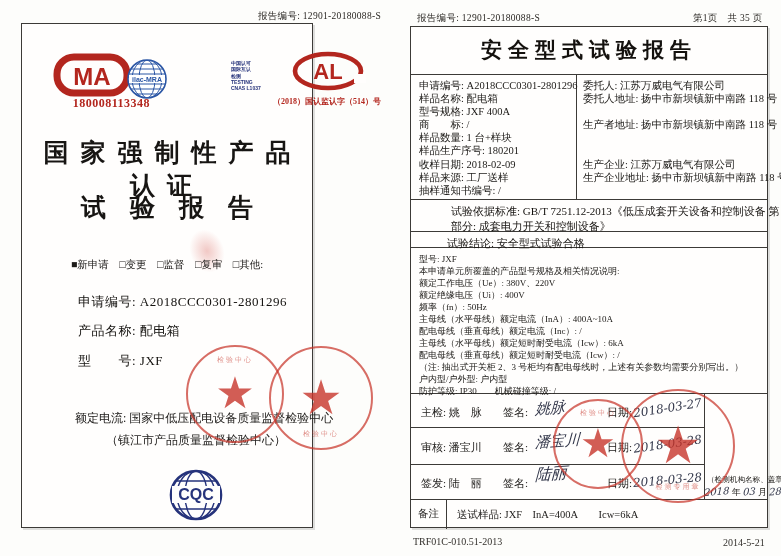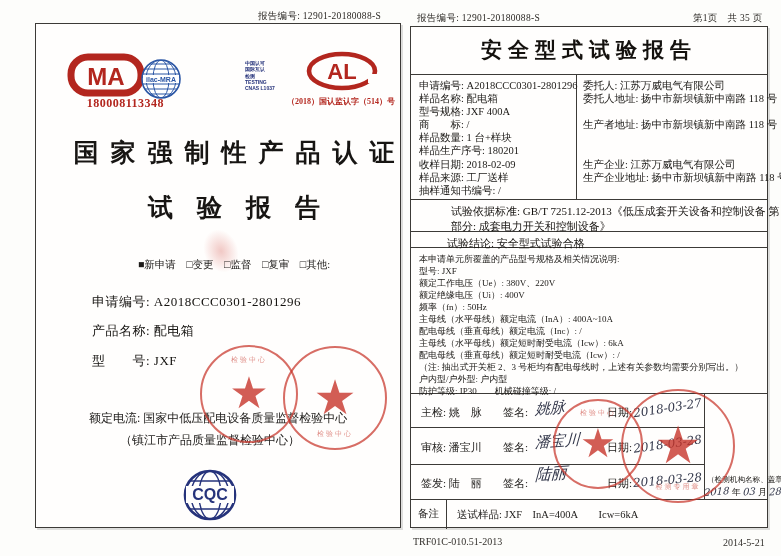--- a/index.html
+++ b/index.html
@@ -3,21 +3,21 @@
 <meta charset="utf-8">
 <style>
   * { margin:0; padding:0; box-sizing:border-box; }
   html,body { background:#ffffff; }
   body { font-family:"Liberation Serif","DejaVu Serif",serif; color:#23211f; }
   #canvas { position:relative; width:781px; height:556px; background:#fdfdfb; overflow:hidden; }
 
   .hdr { position:absolute; font-size:9.5px; color:#2a2723; letter-spacing:.3px; white-space:nowrap; }
 
   .page { position:absolute; background:#fffefd; border:1.6px solid #3c3a37; }
-  #page-left  { left:35px;  top:23px; width:366px; height:505px; box-shadow:2px 2px 0 rgba(0,0,0,.12);padding-left:16px; }
+  #page-left  { left:21px;  top:23px; width:292px; height:505px; box-shadow:2px 2px 0 rgba(0,0,0,.12); }
   #page-right { left:410px; top:26px; width:358px; height:502px; box-shadow:2px 2px 0 rgba(0,0,0,.12); }
 
   
   .cma-num { position:absolute; left:22px; top:72px; width:106px; text-align:right;
              color:#b3261e; font-weight:bold; font-size:12px; letter-spacing:.5px; }
   .cnas-side { position:absolute; left:209px; top:36px; width:40px; color:#26337b;
                font-size:5px; line-height:6.3px; font-weight:bold; font-family:"Liberation Sans",sans-serif; }
   .al-caption { position:absolute; left:246px; top:72px; width:118px; text-align:center;
                 color:#b3261e; font-size:8px; font-weight:bold; white-space:nowrap; }
   .big-title { position:absolute; width:100%; text-align:center; font-weight:600; color:#171513; }
@@ -196,22 +196,22 @@
       <div class="il"></div>
       <div class="il"></div>
       <div class="il">生产企业: 江苏万威电气有限公司</div>
       <div class="il">生产企业地址: 扬中市新坝镇新中南路 118 号</div>
     </div>
 
     <div class="std">试验依据标准: GB/T 7251.12-2013《低压成套开关设备和控制设备 第 2 部分: 成套电力开关和控制设备》</div>
     <div class="ccl">试验结论: 安全型式试验合格</div>
 
     <div class="col" style="left:8px; top:226px; width:344px;">
+      <div class="cl">型号: JXF</div>
       <div class="cl">本申请单元所覆盖的产品型号规格及相关情况说明:</div>
-      <div class="cl">型号: JXF</div>
       <div class="cl">额定工作电压（Ue）: 380V、220V</div>
       <div class="cl">额定绝缘电压（Ui）: 400V</div>
       <div class="cl">频率（fn）: 50Hz</div>
       <div class="cl">主母线（水平母线）额定电流（InA）: 400A~10A</div>
       <div class="cl">配电母线（垂直母线）额定电流（Inc）: /</div>
       <div class="cl">主母线（水平母线）额定短时耐受电流（Icw）: 6kA</div>
       <div class="cl">配电母线（垂直母线）额定短时耐受电流（Icw）: /</div>
       <div class="cl">（注: 抽出式开关柜 2、3 号柜均有配电母线时，上述有关参数均需要分别写出。）</div>
       <div class="cl">户内型/户外型: 户内型</div>
       <div class="cl">防护等级: IP30　　机械碰撞等级: /</div>

